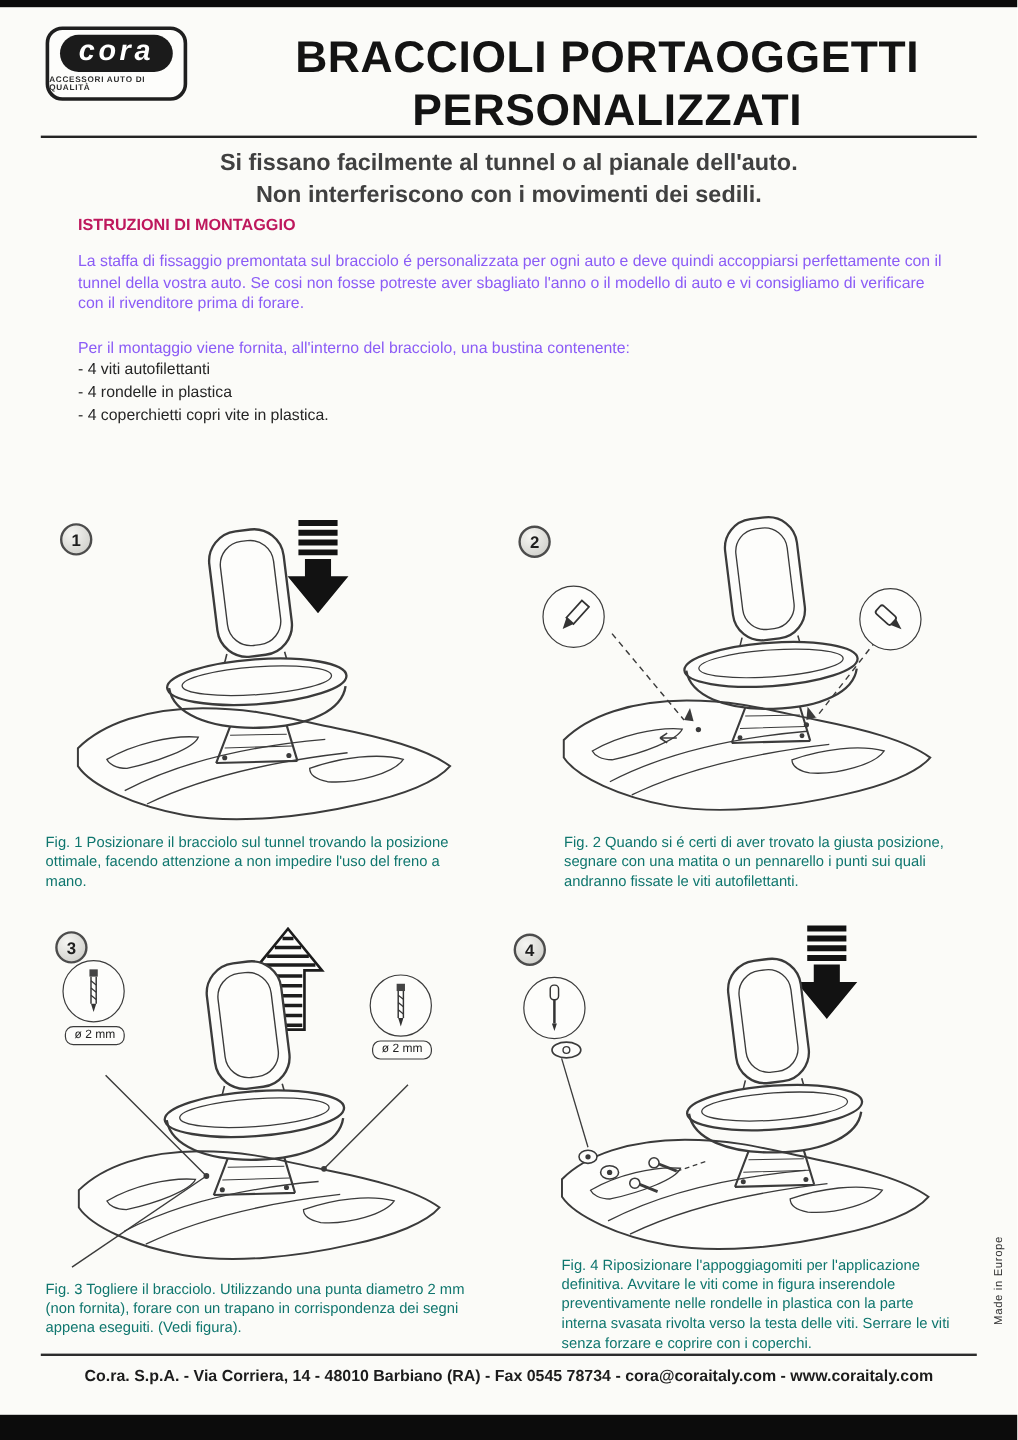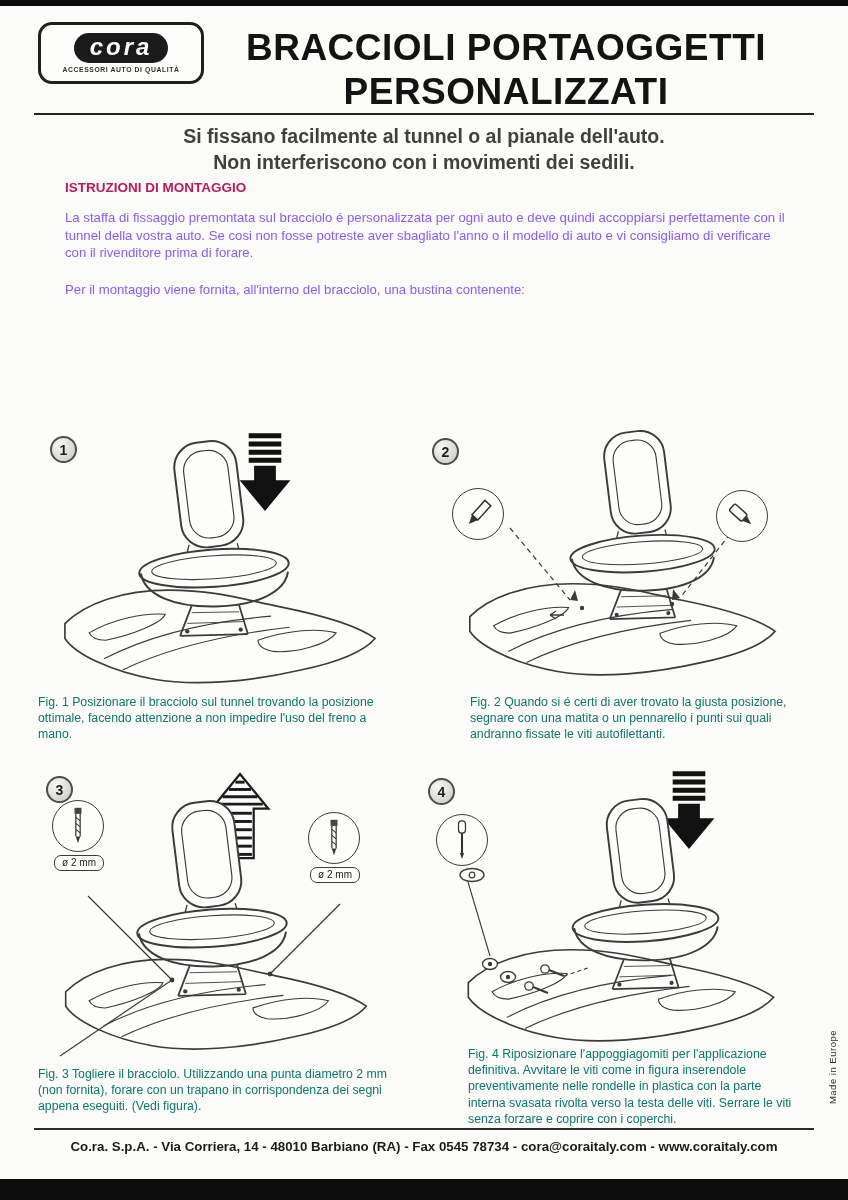--- a/index.html
+++ b/index.html
@@ -16,21 +16,21 @@
     margin: 0 auto;
   }
 
   .top-edge {
     position: absolute; top: 0; left: 0; right: 0; height: 6px;
     background: #0b0b0b;
   }
 
   
   .logo-box {
-    position: absolute; left: 38px; top: 22px; width: 166px; height: 62px;
+    position: absolute; left: 38px; top: 22px; width: 118px; height: 62px;
     border: 3px solid #1f1f1f; border-radius: 14px;
     display: flex; flex-direction: column; align-items: center; justify-content: center;
     gap: 3px; background: #fdfdfb;
   }
   .logo-pill {
     background: #1b1b1b; color: #fff; border-radius: 16px;
     padding: 1px 16px 3px 16px; font-weight: bold; font-style: italic;
     font-size: 24px; letter-spacing: 3px; line-height: 1.1;
   }
   .logo-sub {
@@ -171,20 +171,25 @@
     <div>Si fissano facilmente al tunnel o al pianale dell'auto.</div>
     <div>Non interferiscono con i movimenti dei sedili.</div>
   </div>
 
   <div class="section-title">ISTRUZIONI DI MONTAGGIO</div>
 
   <p class="para" style="top:209px">La staffa di fissaggio premontata sul bracciolo é personalizzata per ogni auto e deve quindi accoppiarsi perfettamente con il tunnel della vostra auto. Se cosi non fosse potreste aver sbagliato l'anno o il modello di auto e vi consigliamo di verificare con il rivenditore prima di forare.</p>
 
   <p class="para" style="top:281px">Per il montaggio viene fornita, all'interno del bracciolo, una bustina contenente:</p>
 
+  <div class="kit-list" style="top:300px">
+    <div>- 4 viti autofilettanti</div>
+    <div>- 4 rondelle in plastica</div>
+    <div>- 4 coperchietti copri vite in plastica.</div>
+  </div>
 
 
   <div class="fig" style="left:36px; top:428px; width:388px; height:330px">
     <div class="badge" style="left:14px; top:8px">1</div>
     <svg class="fig-art" width="370" height="268" viewBox="0 0 370 268">
       <use href="#sym-arrow-down" x="200" y="2" width="58" height="86"></use>
       <use href="#sym-tunnel" x="8" y="138" width="352" height="130"></use>
       <use href="#sym-armrest" x="58" y="10" width="240" height="205"></use>
     </svg>
     <p class="fig-caption" style="left:2px; top:266px; width:336px">Fig. 1 Posizionare il bracciolo sul tunnel trovando la posizione ottimale, facendo attenzione a non impedire l'uso del freno a mano.</p>

